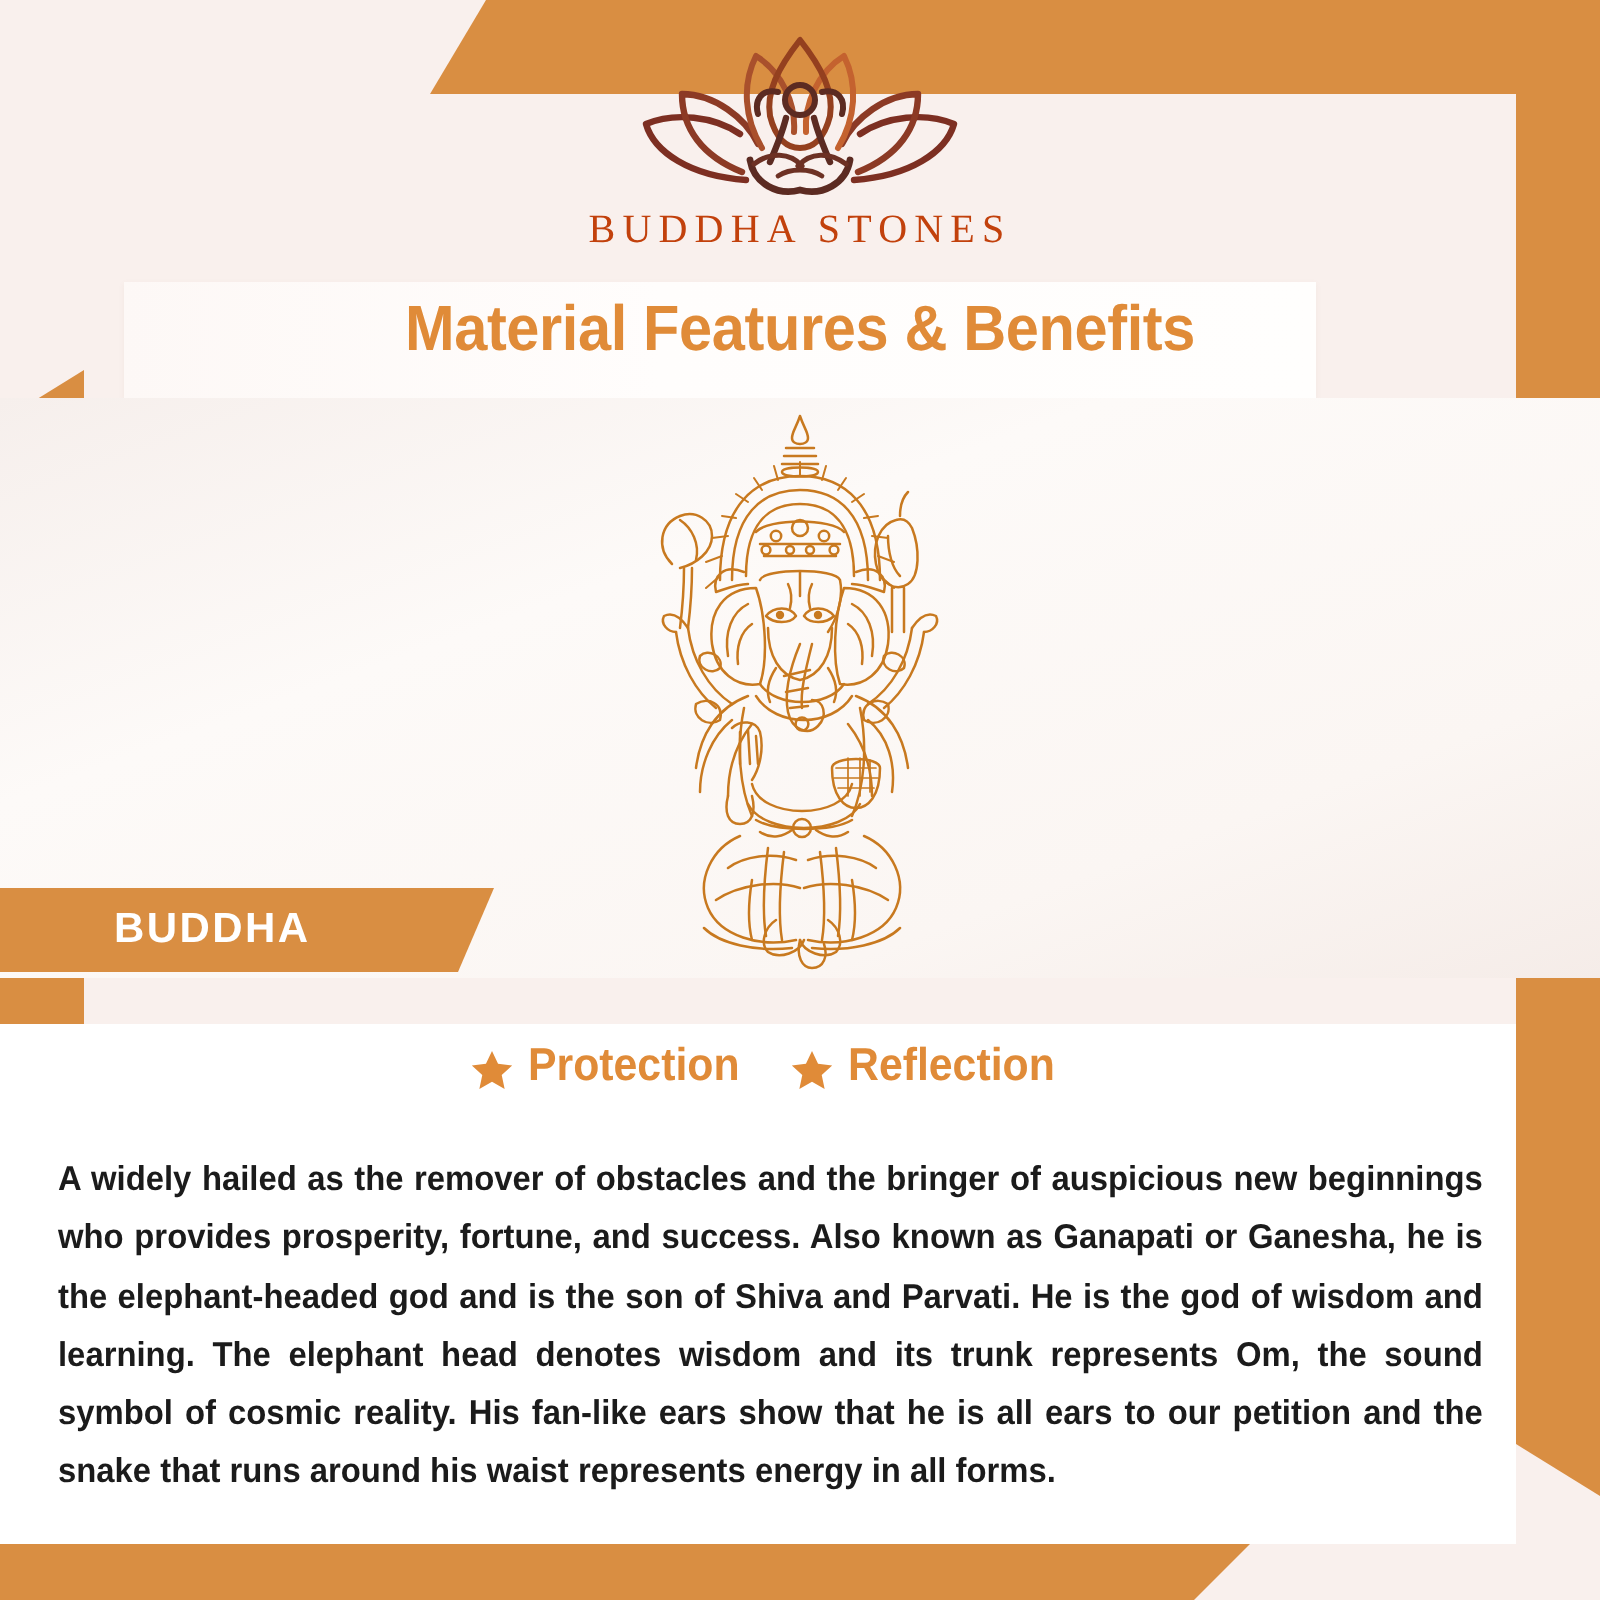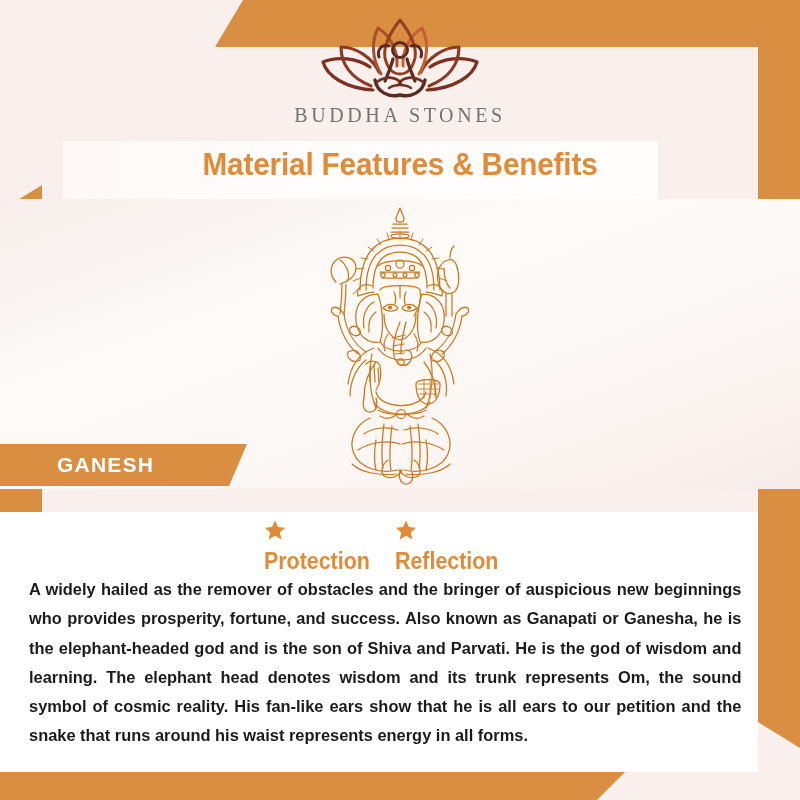--- a/index.html
+++ b/index.html
@@ -74,21 +74,21 @@
   }
   .logo-mark {
     width: 170px;
     height: 86px;
   }
   .logo-wordmark {
     margin-top: 4px;
     font-family: "Liberation Serif", serif;
     font-size: 20px;
     letter-spacing: 3.6px;
-    color: #737373;
+    color: #c2410c;
     font-weight: 400;
   }
 
   
   .title-band {
     position: absolute;
     top: 141px;
     left: 62px;
     width: 596px;
     height: 58px;
@@ -168,23 +168,22 @@
     top: 519px;
     left: 0;
     width: 770px;
     display: flex;
     justify-content: center;
     align-items: center;
     gap: 17px;
   }
   .kw {
     display: flex;
-    align-items: flex-start;
+    align-items: flex-end;
     gap: 7px;
-    flex-direction: column;
   }
   .kw-star {
     width: 22px;
     height: 22px;
     display: block;
     flex: 0 0 auto;
   }
   .kw-label {
     font-size: 23px;
     font-weight: bold;
@@ -379,21 +378,21 @@
         <path d="M100 258 C94 262 92 270 96 274 C102 278 112 274 114 268"></path>
         <path d="M126 258 C132 262 134 270 130 274 C124 278 114 274 112 268"></path>
         <path d="M112 268 C110 276 113 282 118 282 C124 282 126 276 124 270"></path>
 
         <path d="M64 262 C72 270 90 274 108 272 M162 262 C154 270 136 274 118 272"></path>
       </g>
     </svg>
   </span>
 
   <div class="ganesh-banner">
-    <span class="ganesh-label">GANESH</span>
+    <span class="ganesh-label">BUDDHA</span>
   </div>
 
   <div class="text-card"></div>
 
   <div class="keywords">
     <div class="kw">
       <span class="kw-star">
         <svg viewBox="0 0 24 24" width="22" height="22" xmlns="http://www.w3.org/2000/svg">
           <polygon points="12,1.6 15.3,8.6 23,9.5 17.3,14.7 18.9,22.3 12,18.4 5.1,22.3 6.7,14.7 1,9.5 8.7,8.6" fill="#e08b38"></polygon>
         </svg>

